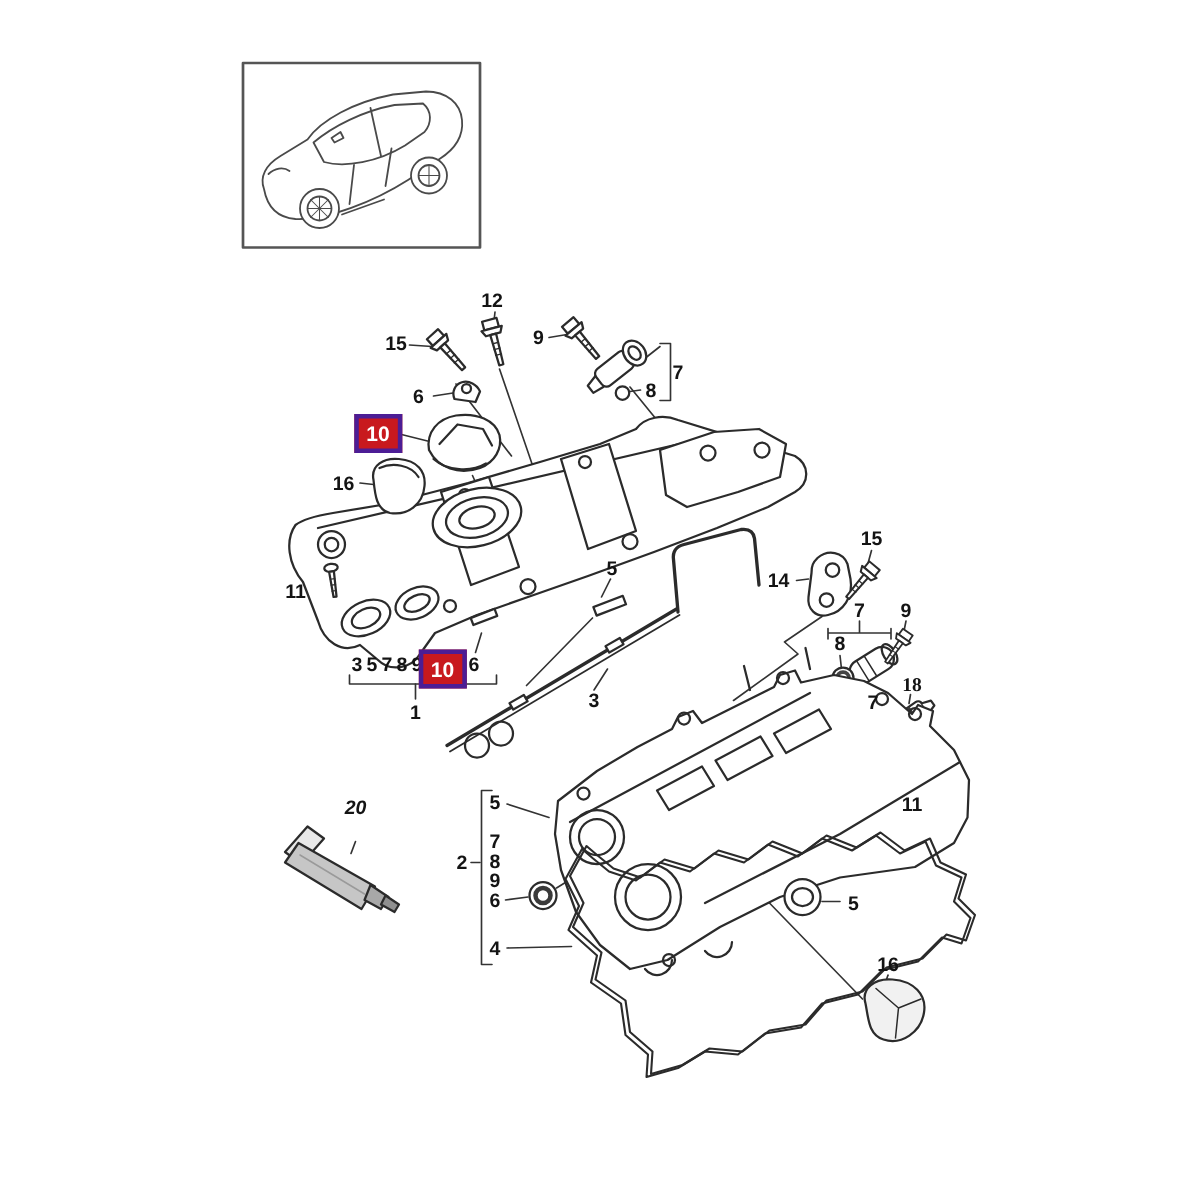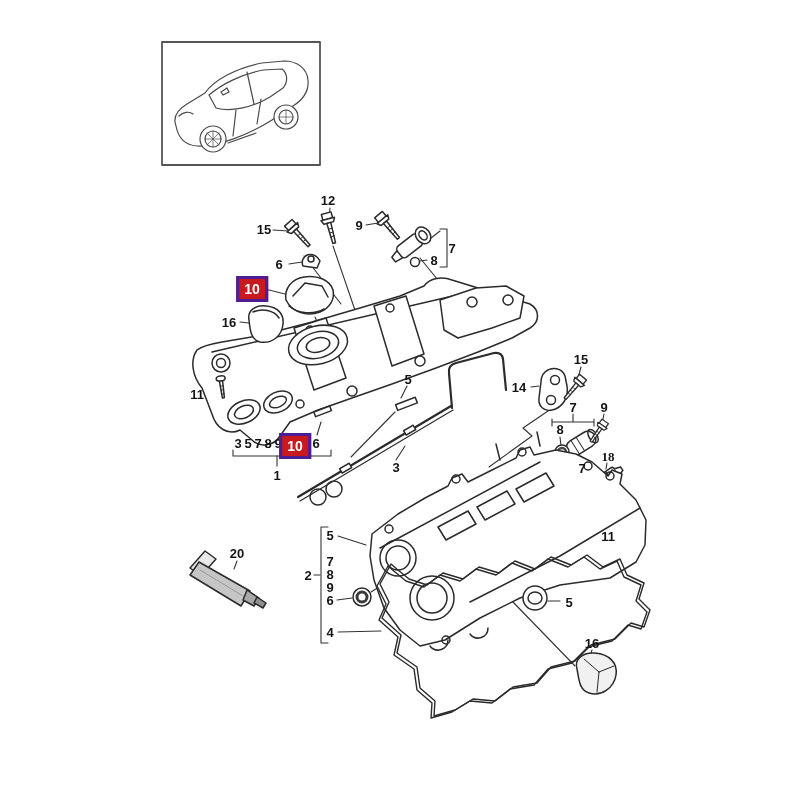--- a/index.html
+++ b/index.html
@@ -281,21 +281,21 @@
       <div class="callout" style="left: 277px; top: 475px;">1</div>
       <div class="callout" style="left: 396px; top: 467px;">3</div>
       <div class="callout" style="left: 519px; top: 387px;">14</div>
       <div class="callout" style="left: 581px; top: 359px;">15</div>
       <div class="callout" style="left: 573px; top: 407px;">7</div>
       <div class="callout" style="left: 604px; top: 407px;">9</div>
       <div class="callout" style="left: 560px; top: 429px;">8</div>
       <div class="callout" style="left: 608px; top: 456px; font-family: Liberation Serif, serif;">18</div>
       <div class="callout" style="left: 582px; top: 468px;">7</div>
       <div class="callout" style="left: 608px; top: 536px;">11</div>
-      <div class="callout" style="left: 237px; top: 553px;">20</div>
+      <div class="callout" style="left: 237px; top: 538px; font-style: italic;">20</div>
       <div class="callout" style="left: 308px; top: 575px;">2</div>
       <div class="callout" style="left: 330px; top: 535px;">5</div>
       <div class="callout" style="left: 330px; top: 561px;">7</div>
       <div class="callout" style="left: 330px; top: 574px;">8</div>
       <div class="callout" style="left: 330px; top: 587px;">9</div>
       <div class="callout" style="left: 330px; top: 600px;">6</div>
       <div class="callout" style="left: 330px; top: 632px;">4</div>
       <div class="callout" style="left: 569px; top: 602px;">5</div>
       <div class="callout" style="left: 592px; top: 643px;">16</div>
     </div>

